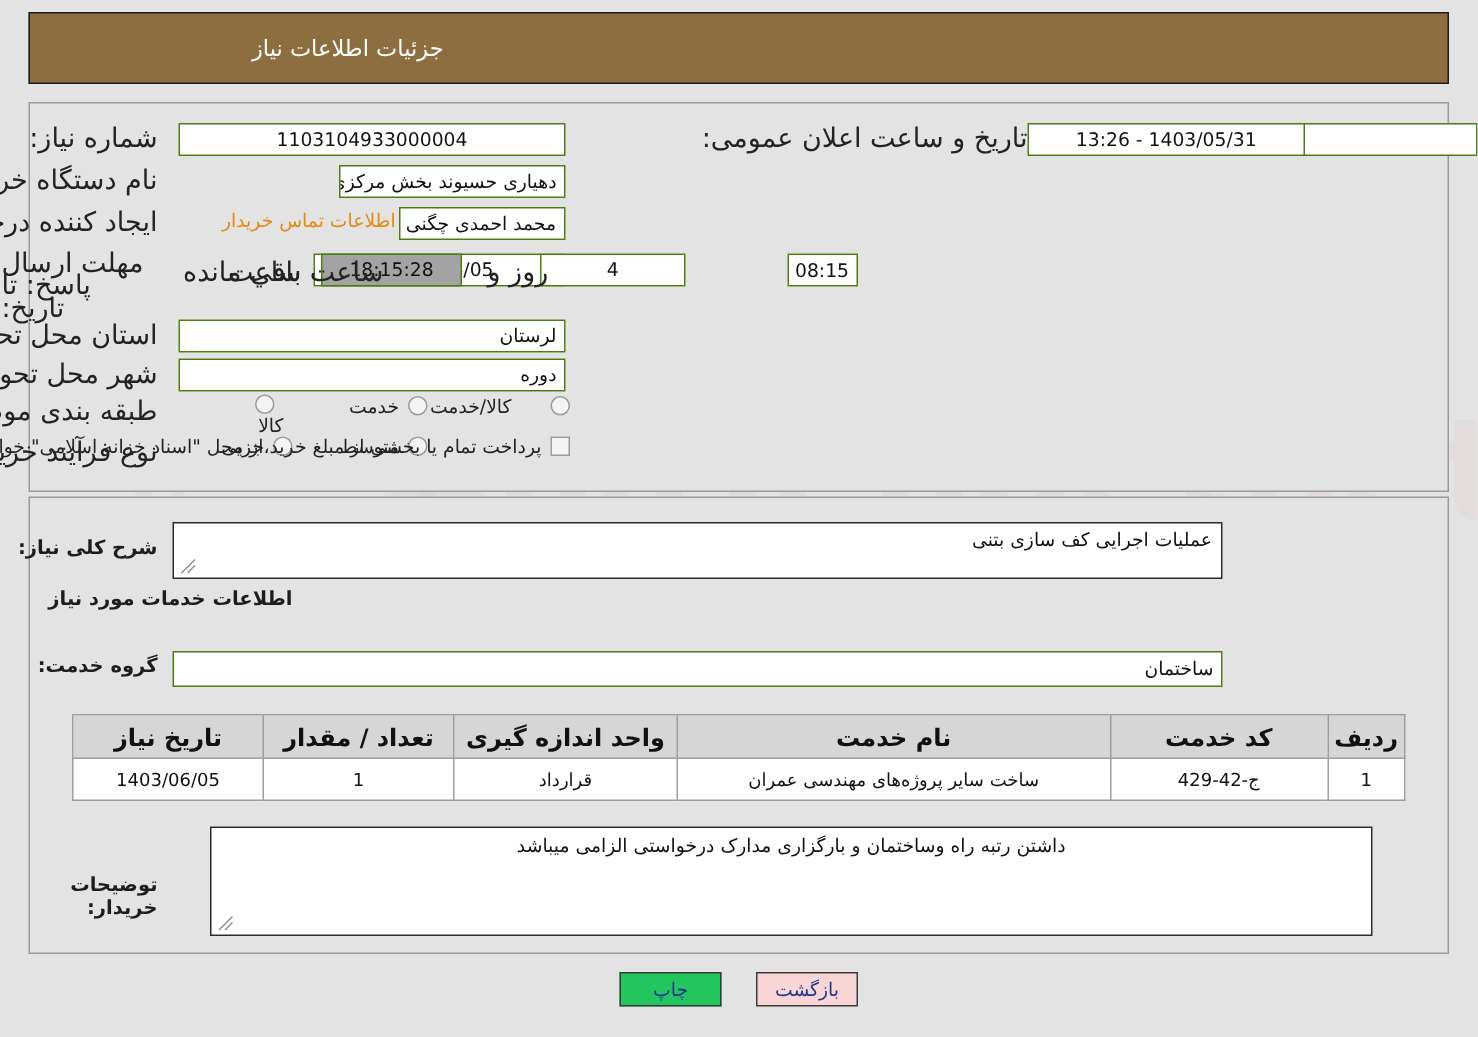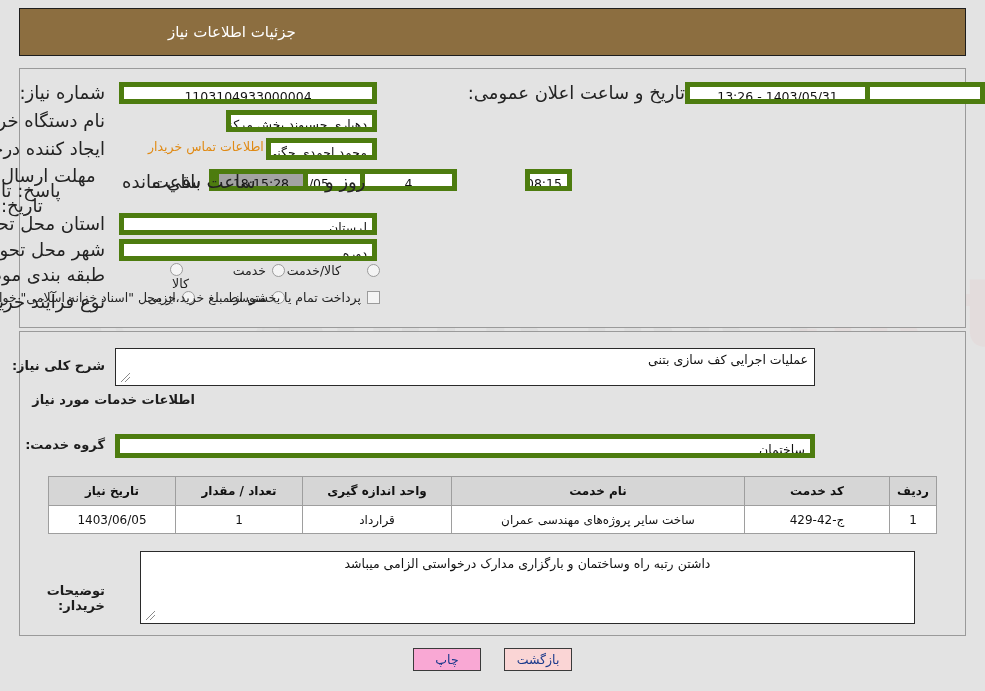--- a/index.html
+++ b/index.html
@@ -76,21 +76,21 @@
   }
   .lbl {
     color: #232323;
     font-size: 18px;
     text-align: left;
     white-space: nowrap;
   }
 
   .fld {
     background: #ffffff;
-    border: 5px solid #4d7c0f;
+    border: 1px solid #4d7c0f;
     box-sizing: border-box;
     height: 22px;
     line-height: 20px;
     font-size: 12.5px;
     color: #111;
     padding: 0 5px;
     overflow: hidden;
     text-overflow: clip;
     white-space: nowrap;
     font-family: "DejaVu Sans", "Liberation Sans", sans-serif;
@@ -154,21 +154,21 @@
     border-collapse: collapse;
     font-size: 12px;
     background: #ffffff;
   }
   table.items th {
     background: #d6d6d6;
     border: 1px solid #9e9e9e;
     height: 28px;
     font-weight: bold;
     color: #111;
-    font-size: 12px;
+    font-size: 16px;
     text-align: center;
     padding: 0 4px;
   }
   table.items td {
     border: 1px solid #9e9e9e;
     height: 27px;
     text-align: center;
     color: #111;
     padding: 0 4px;
     background: #ffffff;
@@ -213,21 +213,21 @@
     min-width: 68px;
     font-size: 12.5px;
     color: #1b3a8c;
     display: flex;
     align-items: center;
     justify-content: center;
     box-sizing: border-box;
     cursor: pointer;
     font-family: "DejaVu Sans", "Liberation Sans", sans-serif;
   }
-  .btn-print  { background: #f9a8d4; }
+  .btn-print  { background: #22c55e; }
   .btn-back   { background: #fad5d5; }
 </style>
 </head>
 <body>
 
 <div class="watermark">
   <svg width="985" height="190" viewBox="0 0 985 190" xmlns="http://www.w3.org/2000/svg">
     <g opacity="0.30">
       <path d="M190 10 L285 42 L285 108 C285 142 240 168 190 180 C140 168 95 142 95 108 L95 42 Z" fill="none" stroke="#b9b9b9" stroke-width="11"></path>
       <path d="M190 34 L262 58 L262 106 C262 130 228 150 190 159 C152 150 118 130 118 106 L118 58 Z" fill="none" stroke="#c4c4c4" stroke-width="7"></path>

